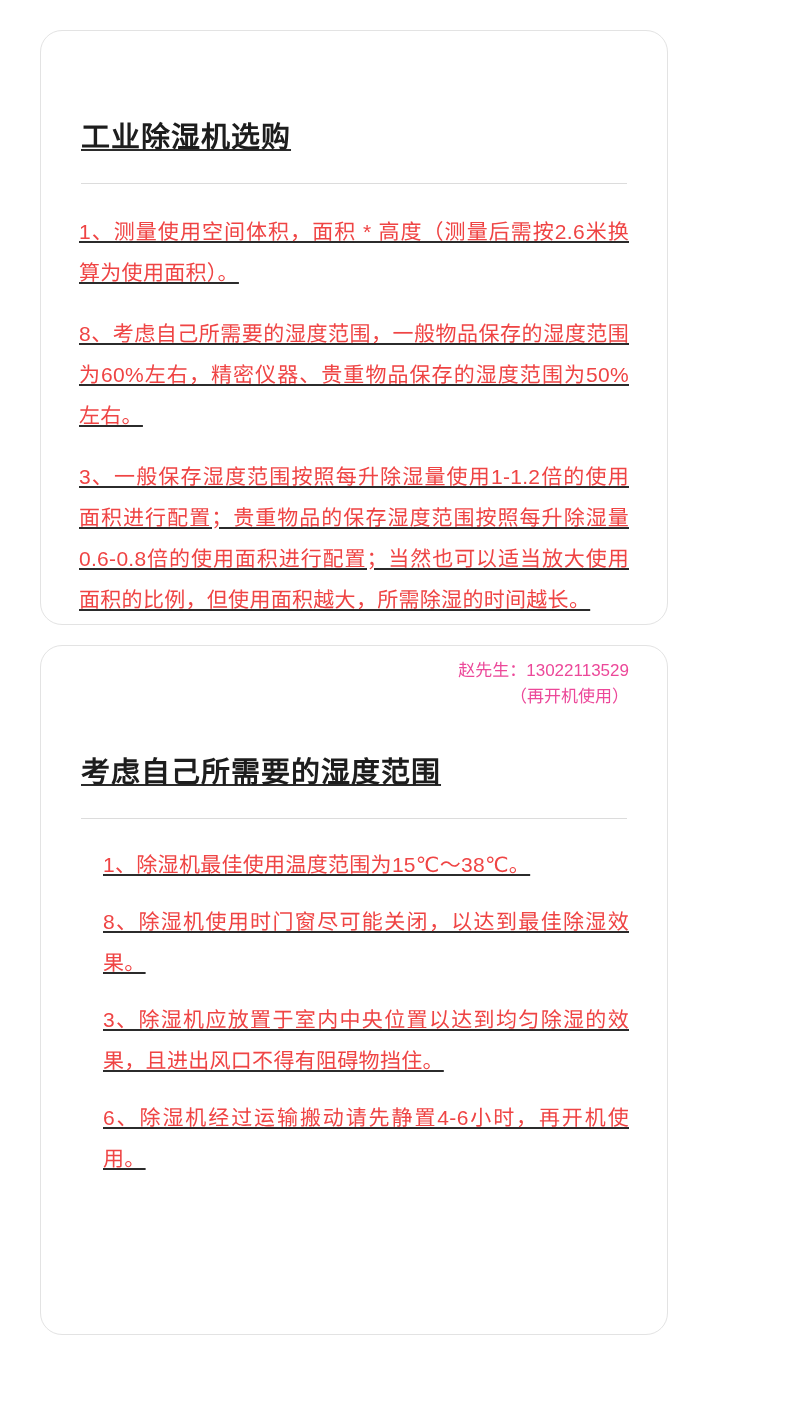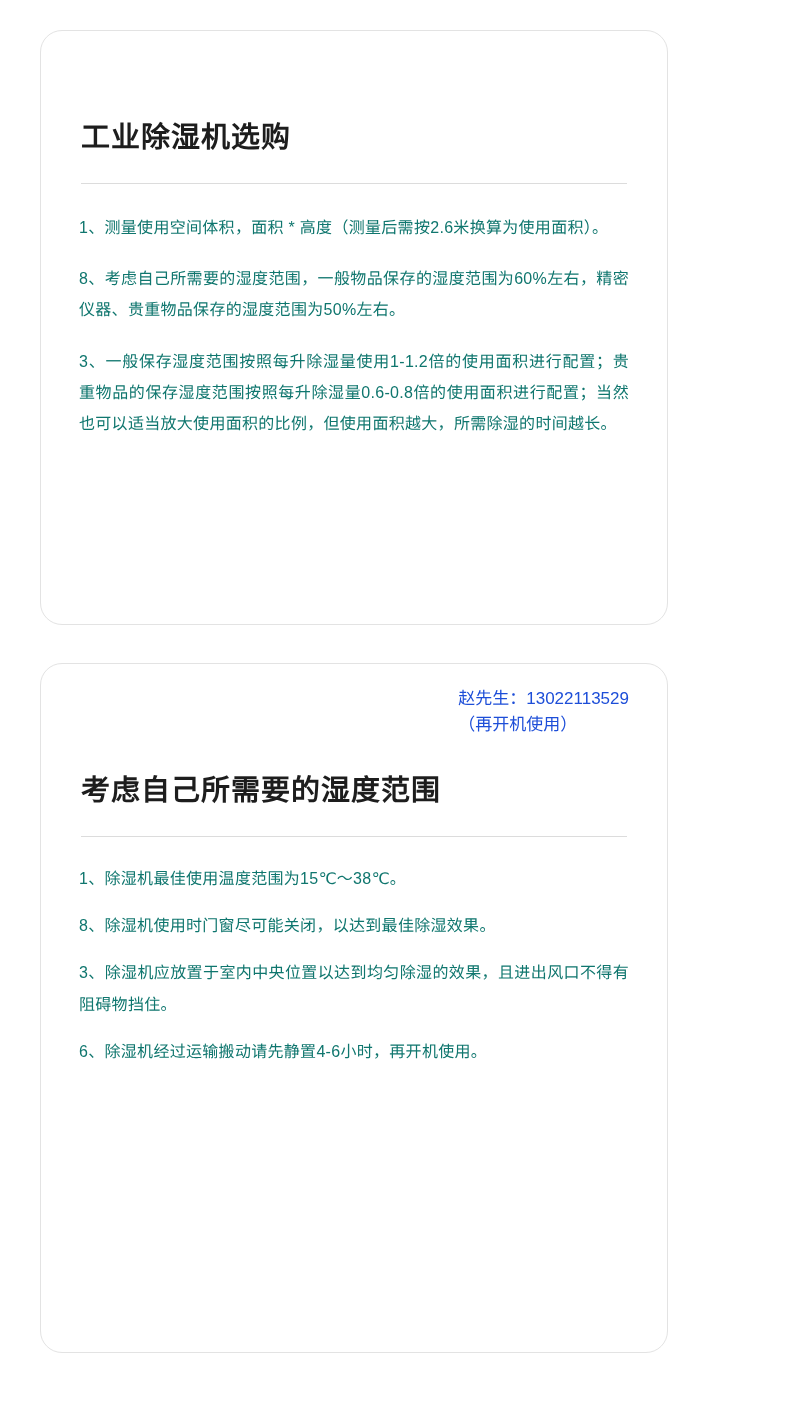--- a/index.html
+++ b/index.html
@@ -14,21 +14,22 @@
     color: #2b2b2b;
     overflow: hidden;
   }
   .page {
     width: 708px;
     height: 1402px;
     box-sizing: border-box;
     padding: 30px 40px;
     display: flex;
     flex-direction: column;
-    gap: 38px;
+    gap: 20px;
+    text-decoration: underline;
   }
   .card {
     position: relative;
     border: 1px solid #e3e3e3;
     border-radius: 22px;
     background: #ffffff;
     box-sizing: border-box;
     padding: 40px 38px 40px 38px;
   }
   .card-1 {
@@ -61,39 +62,40 @@
     padding: 0;
     list-style: none;
   }
   .card-1 .body-list {
     margin-top: 28px;
   }
   .card-2 .body-list {
     margin-top: 26px;
   }
   .para {
-    font-size: 16px;
+    font-size: 21px;
     line-height: 1.95;
-    color: #0f766e;
+    color: #ef4444;
     margin: 0 0 20px 0;
     letter-spacing: 0.3px;
     text-align: justify;
   }
   .card-2 .para {
     margin-bottom: 16px;
+    margin-left: 24px;
   }
   .para:last-child {
     margin-bottom: 0;
   }
   .watermark {
     position: absolute;
-    top: 22px;
+    top: 12px;
     right: 38px;
-    text-align: left;
-    color: #1d4ed8;
+    text-align: right;
+    color: #ec4899;
     font-size: 17px;
     line-height: 1.5;
     user-select: none;
   }
   .watermark div {
     white-space: nowrap;
   }
 </style>
 </head>
 <body>

